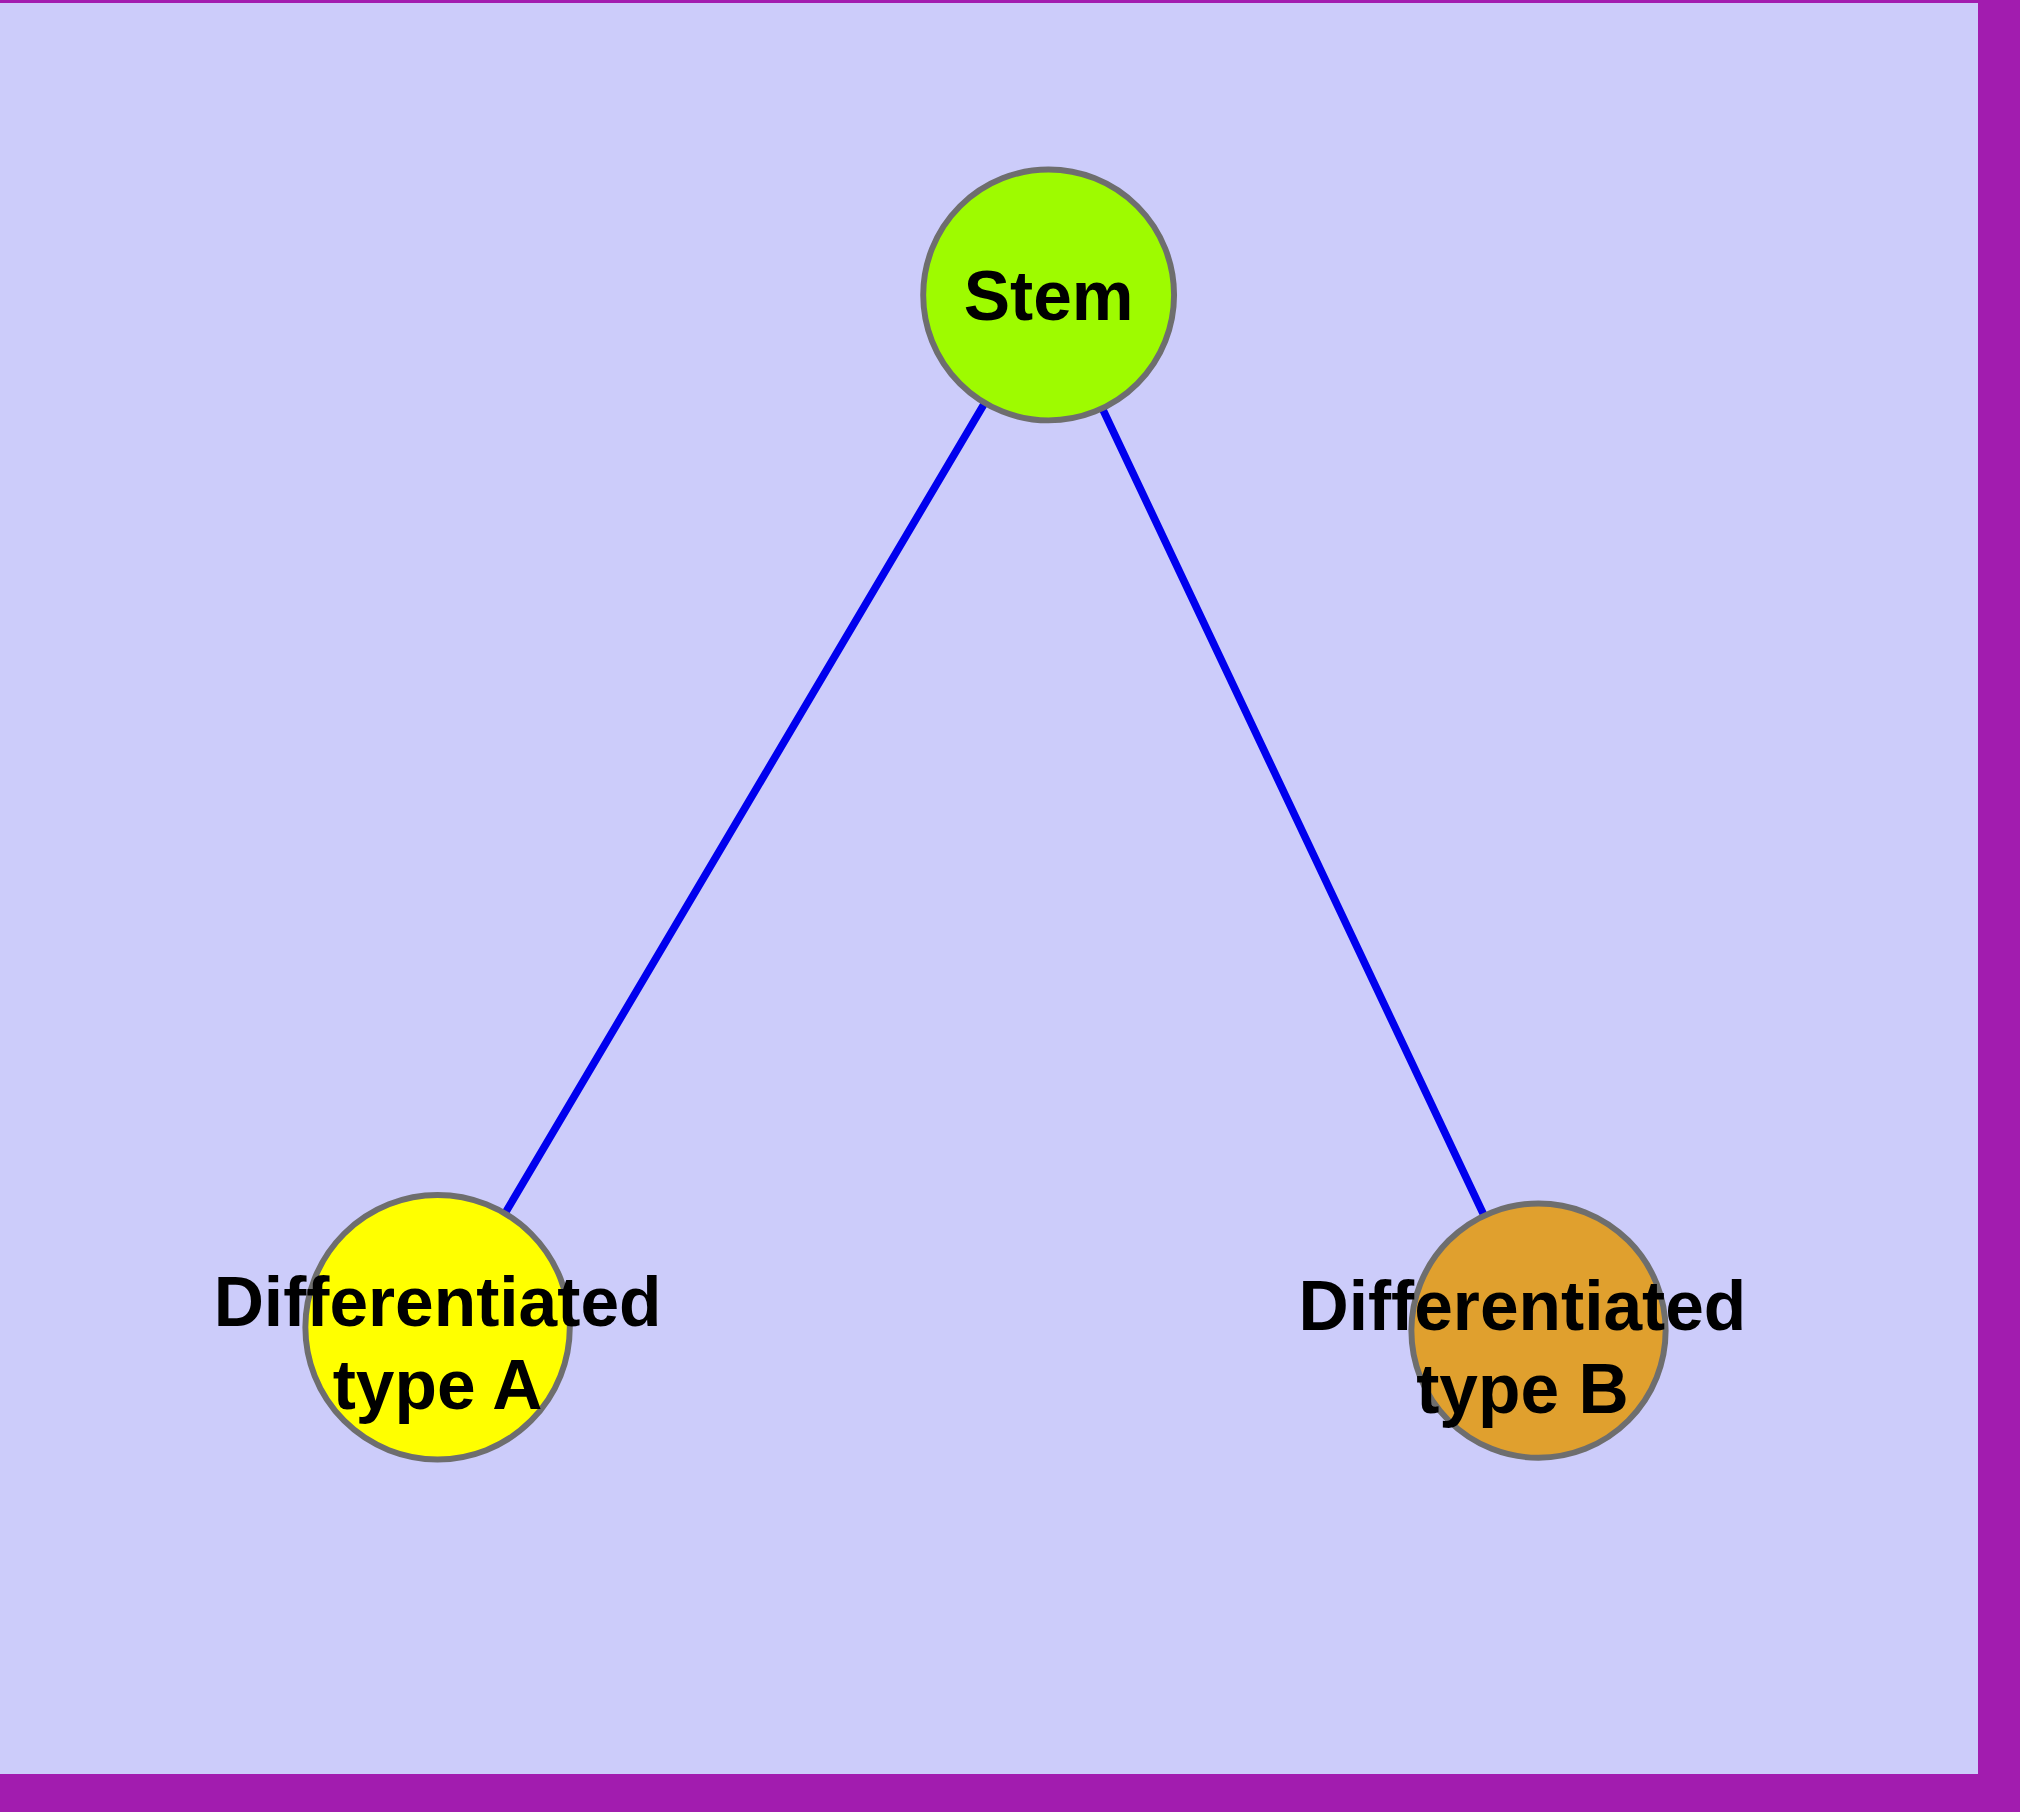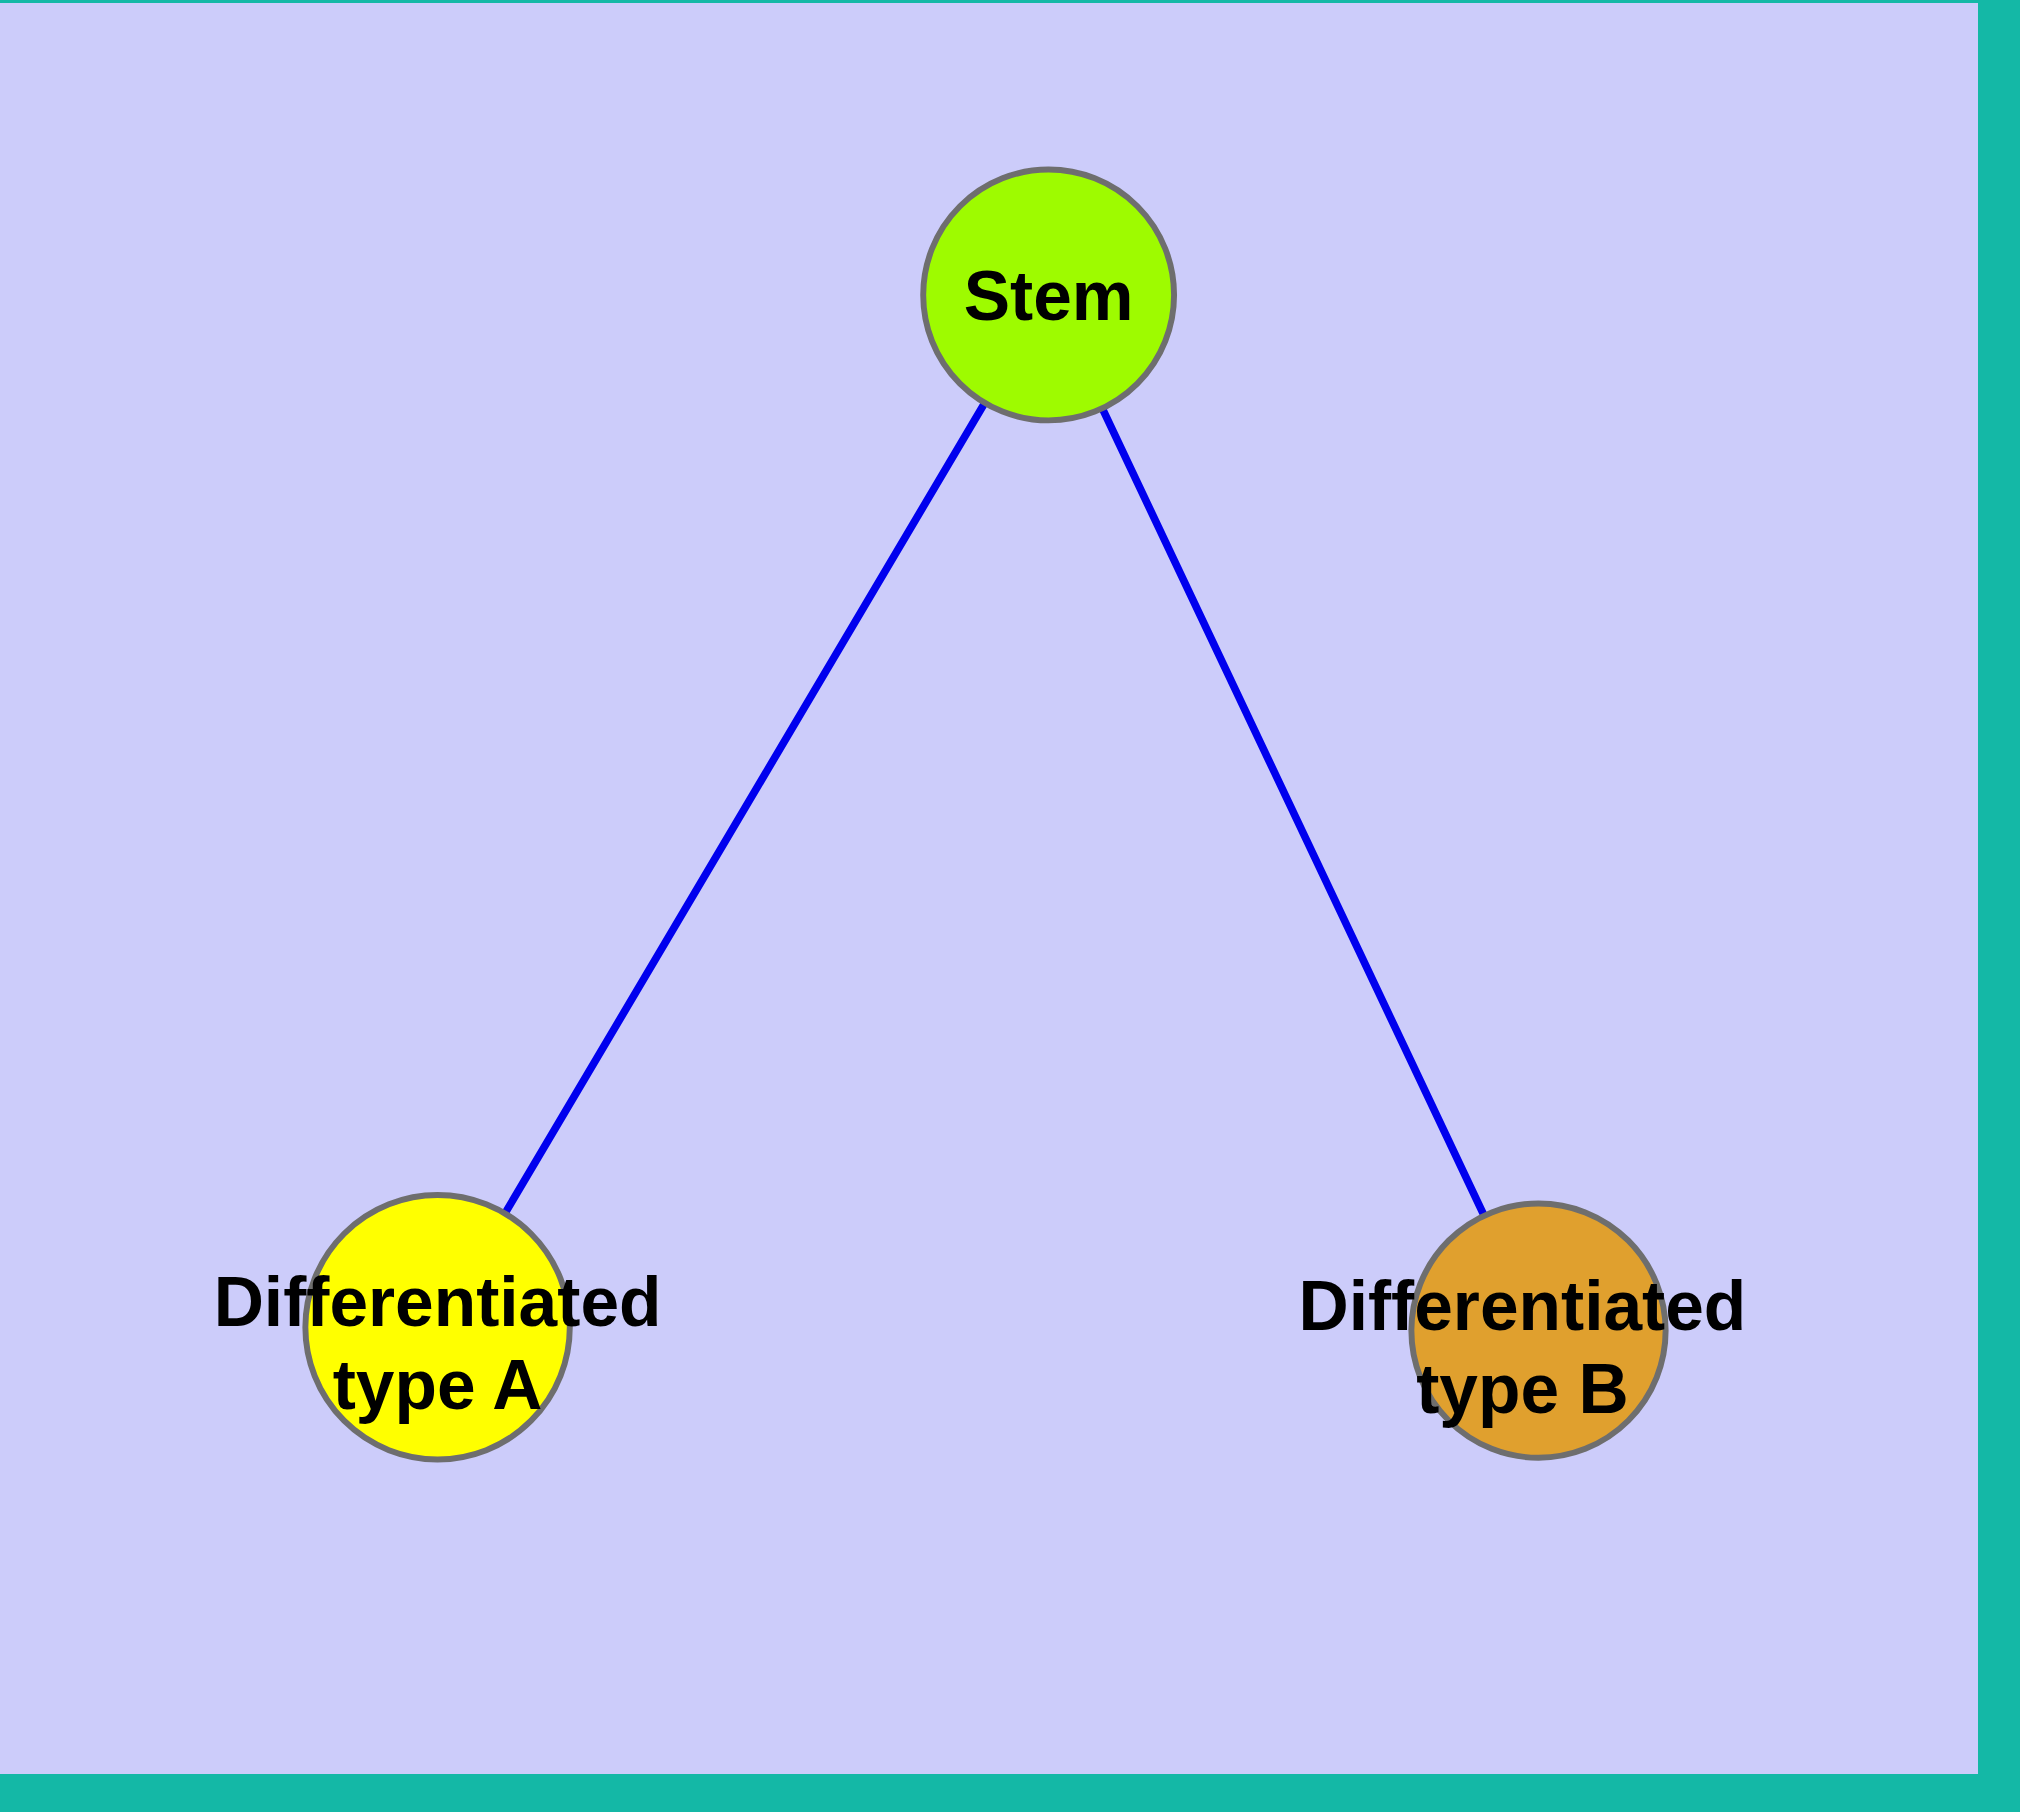--- a/index.html
+++ b/index.html
@@ -4,21 +4,21 @@
 <style>
   html, body {
     margin: 0;
     padding: 0;
     background: #ffffff;
   }
   #canvas {
     position: relative;
     width: 2021px;
     height: 1812px;
-    background: #14b8a6;
+    background: #a21caf;
     overflow: hidden;
     font-family: "Liberation Sans", sans-serif;
   }
   #plot-area {
     position: absolute;
     left: 0;
     top: 3.4px;
     width: 1978px;
     height: 1771px;
     background: #ccccfa;

